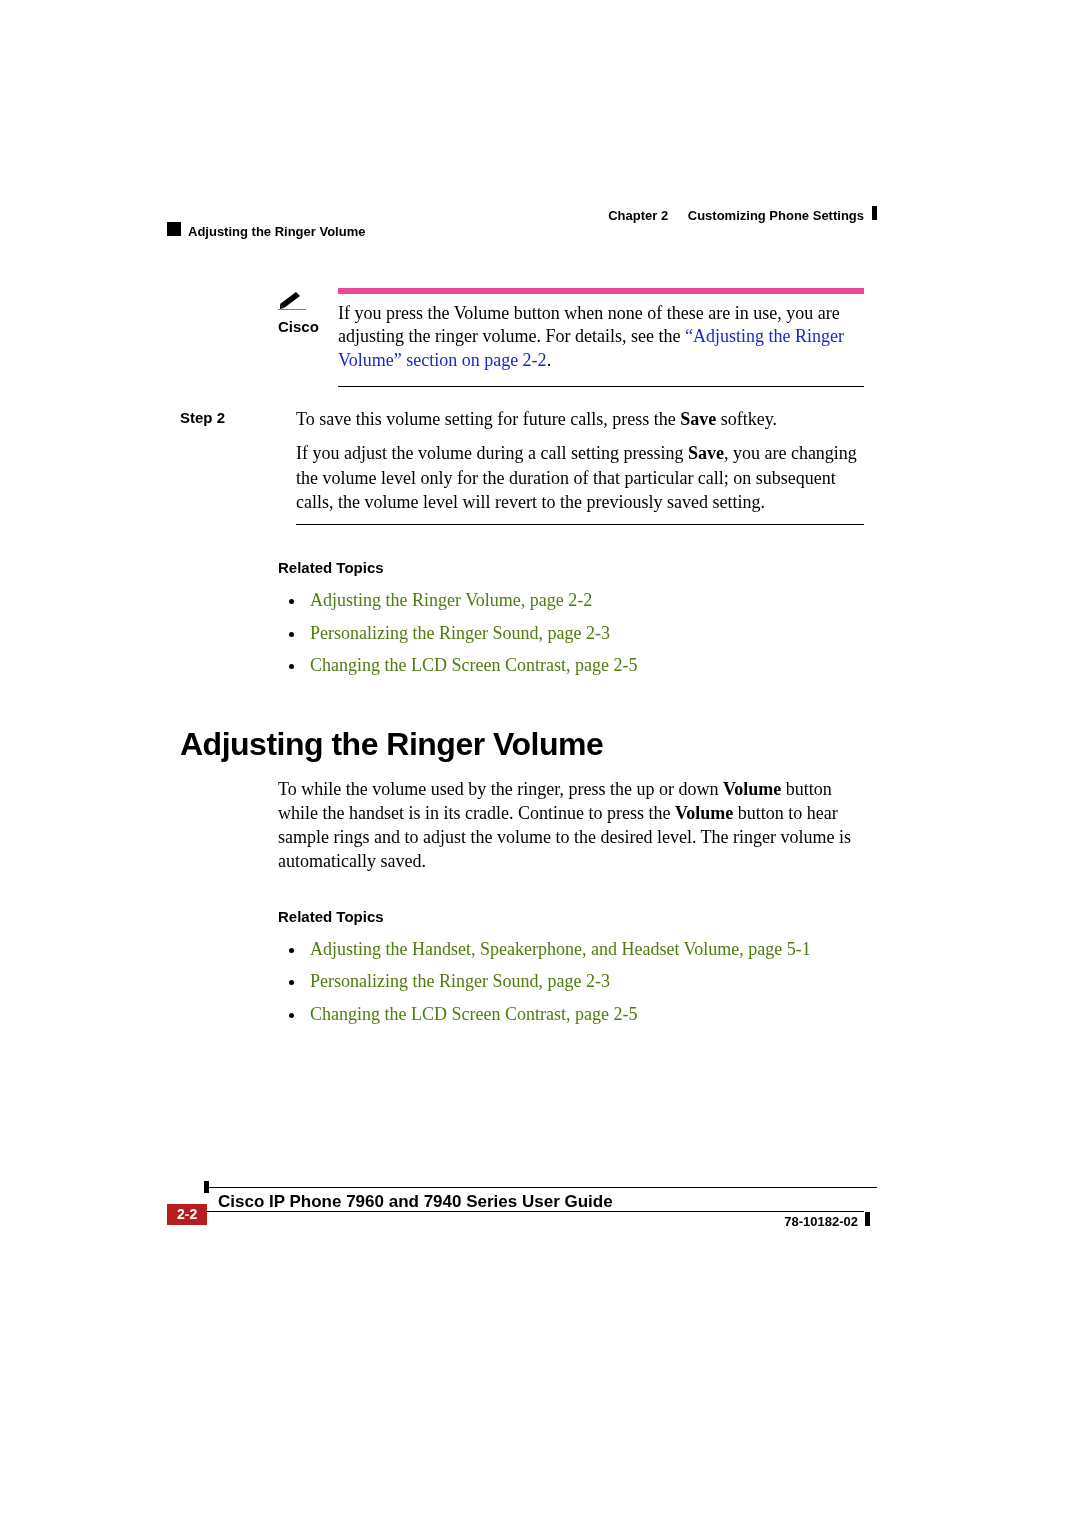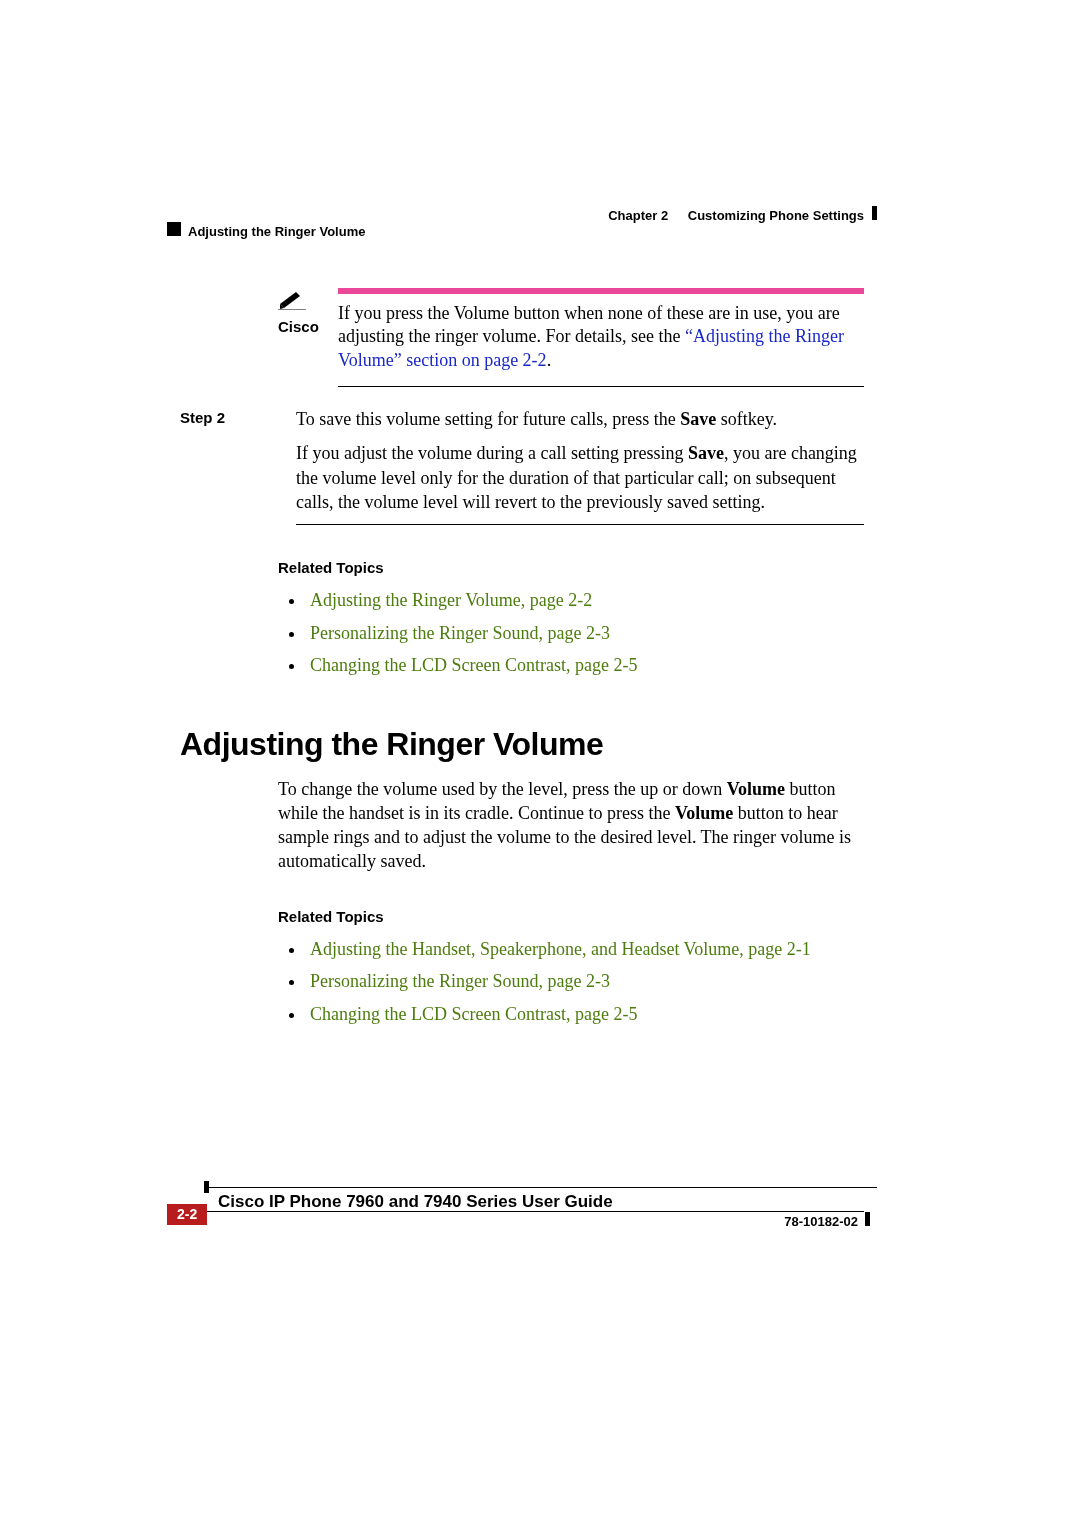--- a/index.html
+++ b/index.html
@@ -256,27 +256,27 @@
     <div class="related-heading">Related Topics</div>
     <ul class="related">
       <li><a href="#">Adjusting the Ringer Volume, page 2-2</a></li>
       <li><a href="#">Personalizing the Ringer Sound, page 2-3</a></li>
       <li><a href="#">Changing the LCD Screen Contrast, page 2-5</a></li>
     </ul>
 
     <h1 class="section-title">Adjusting the Ringer Volume</h1>
     <div class="section-body">
       <p>
-        <span>To change the volume used by the level, press the up or down </span><b>Volume</b><span> button while the handset is in its cradle. Continue to press the </span><b>Volume</b><span> button to hear sample rings and to adjust the volume to the desired level. The ringer volume is automatically saved.</span>
+        <span>To while the volume used by the ringer, press the up or down </span><b>Volume</b><span> button while the handset is in its cradle. Continue to press the </span><b>Volume</b><span> button to hear sample rings and to adjust the volume to the desired level. The ringer volume is automatically saved.</span>
       </p>
     </div>
 
     <div class="related-heading">Related Topics</div>
     <ul class="related">
-      <li><a href="#">Adjusting the Handset, Speakerphone, and Headset Volume, page 2-1</a></li>
+      <li><a href="#">Adjusting the Handset, Speakerphone, and Headset Volume, page 5-1</a></li>
       <li><a href="#">Personalizing the Ringer Sound, page 2-3</a></li>
       <li><a href="#">Changing the LCD Screen Contrast, page 2-5</a></li>
     </ul>
 
   </div>
 
   <div class="footer-guide-mark"></div>
   <div class="footer-rule-top"></div>
   <div class="footer-guide">Cisco IP Phone 7960 and 7940 Series User Guide</div>
   <div class="footer-rule-bottom"></div>

